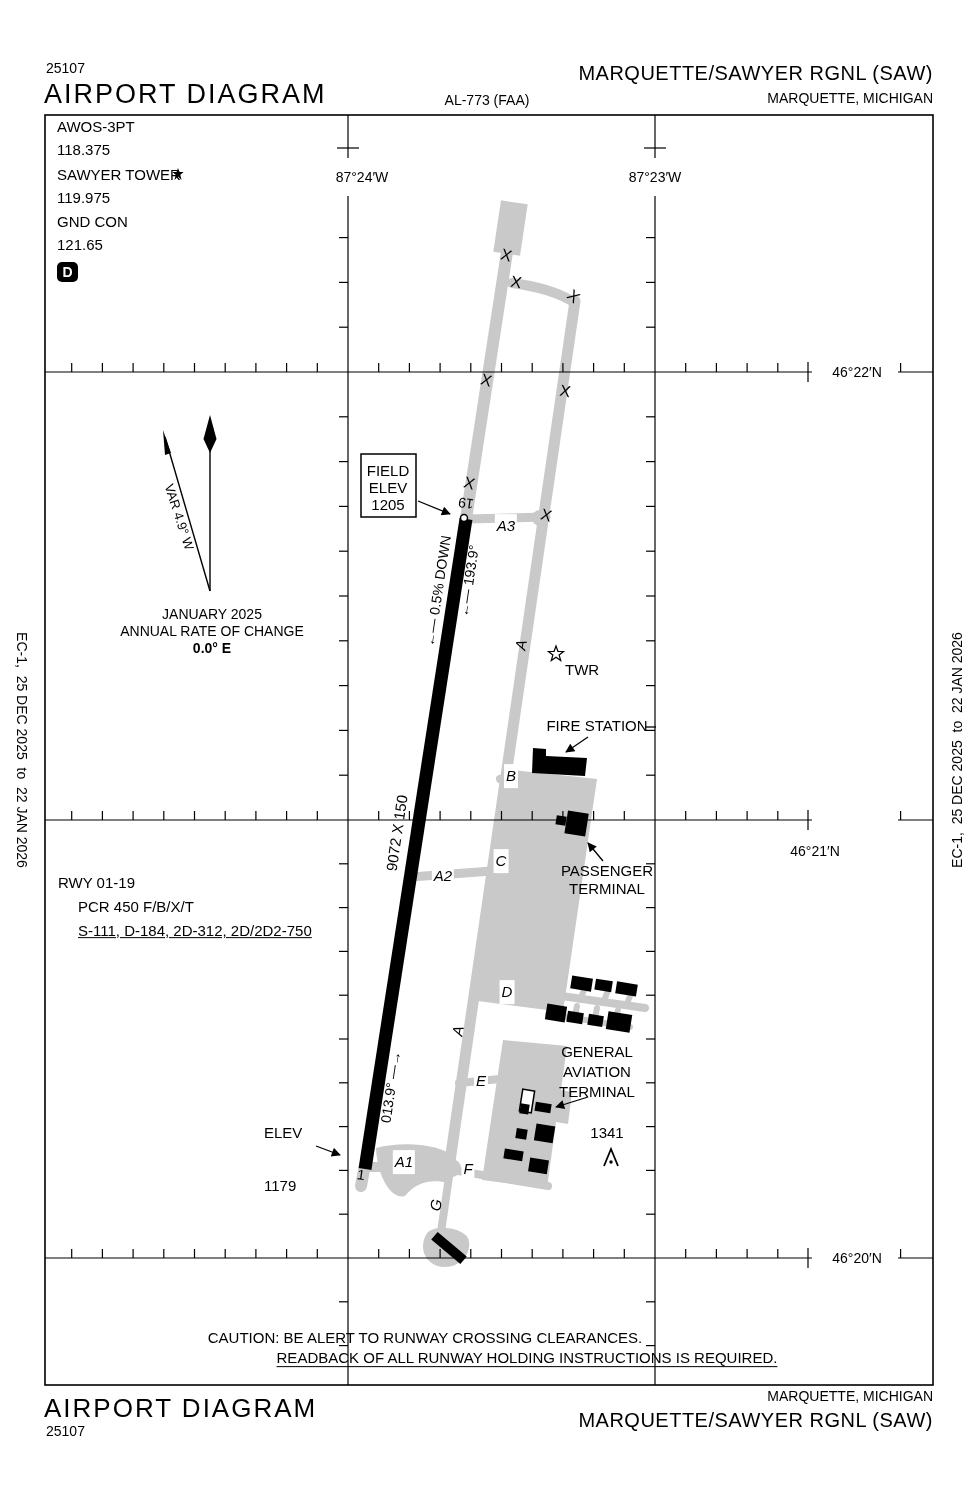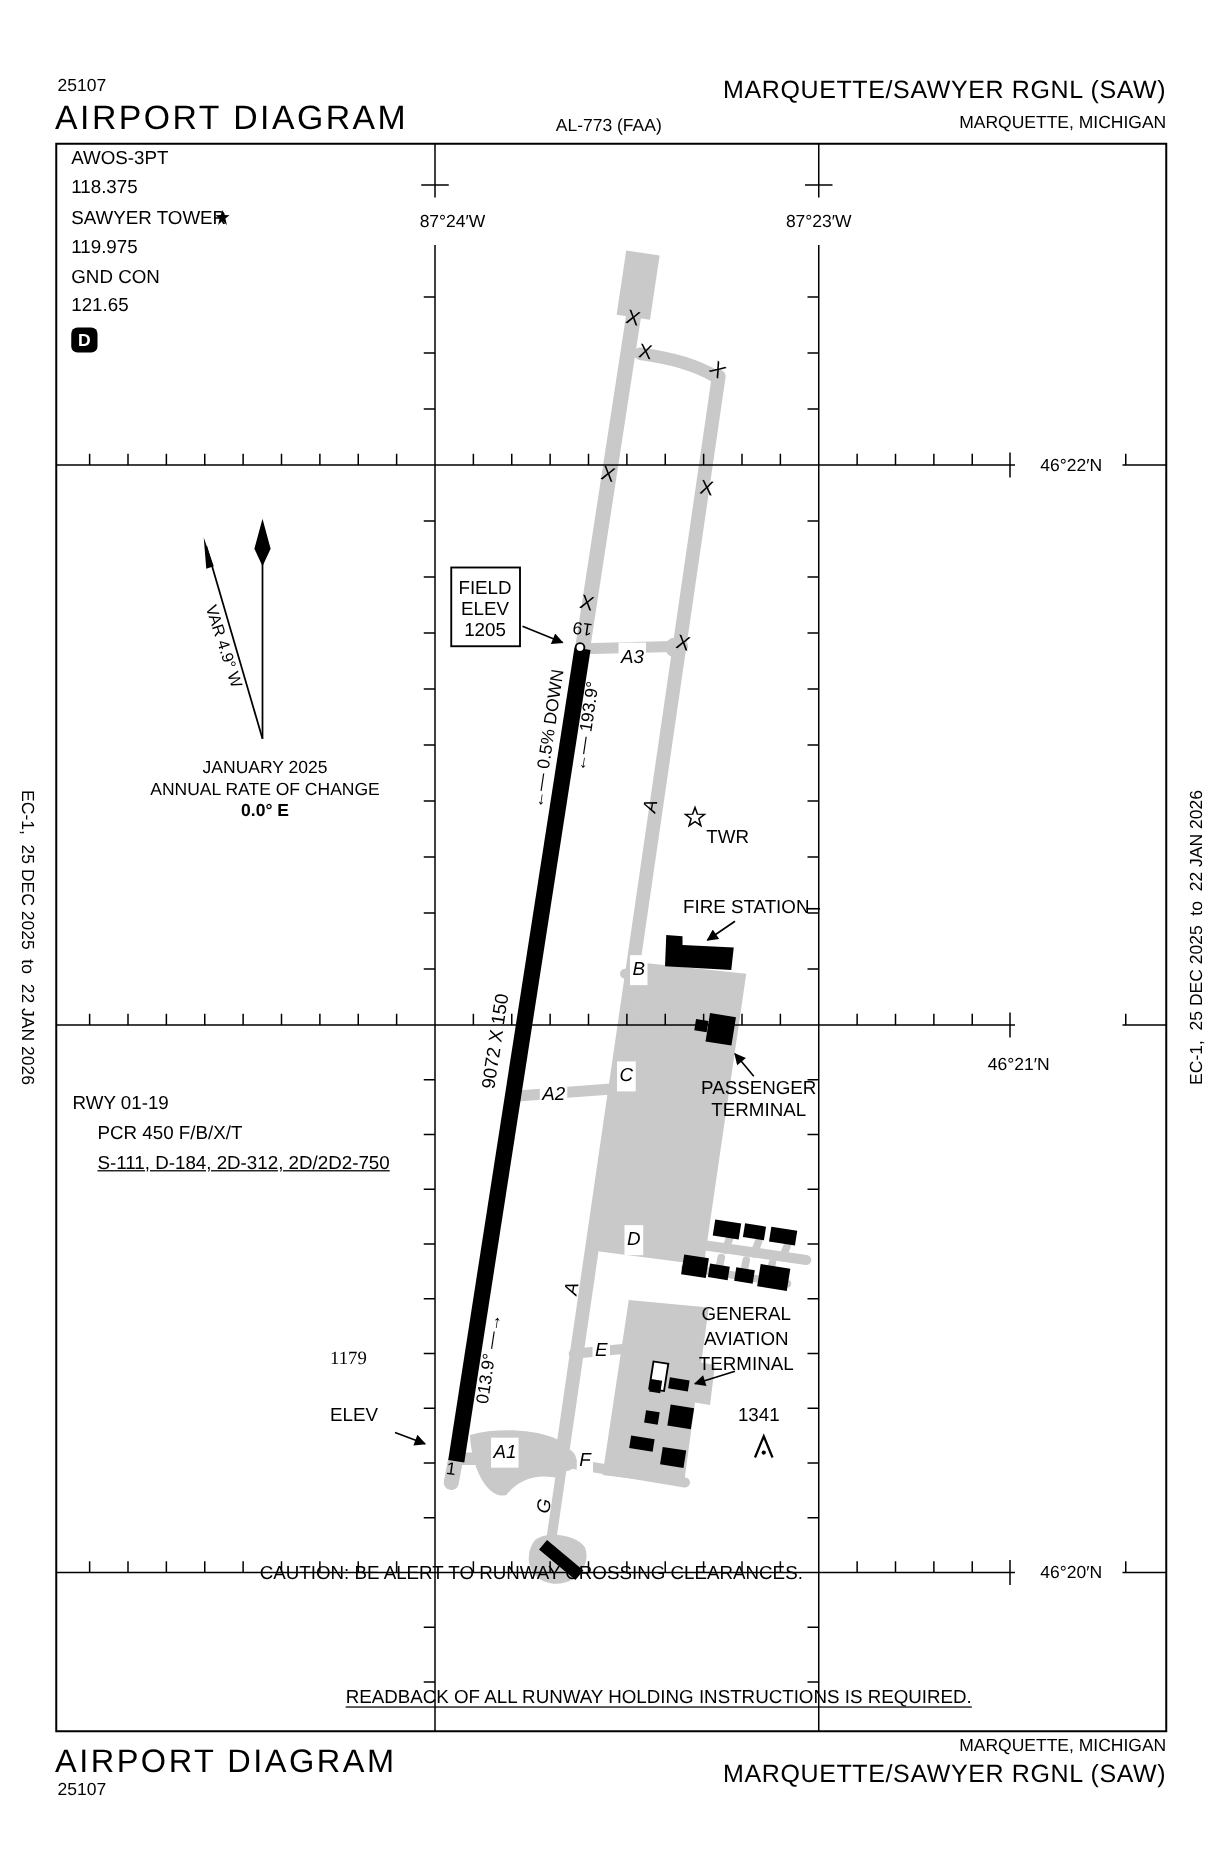--- a/index.html
+++ b/index.html
@@ -285,36 +285,36 @@
   <div class="lbl ca" style="left:388px;top:488px;">ELEV</div>
   <div class="lbl ca" style="left:388px;top:505px;">1205</div>
 
   <div class="lbl ca" style="left:438px;top:591px;font-size:14px;transform:translate(-50%,-50%) rotate(-81.5deg);">←— 0.5% DOWN</div>
   <div class="lbl ca" style="left:469px;top:581px;font-size:14px;transform:translate(-50%,-50%) rotate(-81.5deg);">←— 193.9°</div>
   <div class="lbl ca" style="left:397px;top:833px;font-size:15px;transform:translate(-50%,-50%) rotate(-81.5deg);">9072 X 150</div>
   <div class="lbl ca" style="left:391px;top:1087px;font-size:14px;transform:translate(-50%,-50%) rotate(-81.5deg);">013.9° —→</div>
   <div class="lbl ca" style="left:466px;top:503px;font-size:14px;transform:translate(-50%,-50%) rotate(188deg);">19</div>
   <div class="lbl ca" style="left:361px;top:1175px;font-size:14px;transform:translate(-50%,-50%) rotate(8deg);">1</div>
   <div class="lbl la" style="left:264px;top:1133px;">ELEV</div>
-  <div class="lbl la" style="left:264px;top:1088px;font-family:Liberation Serif, serif;">1179</div>
+  <div class="lbl la" style="left:264px;top:1186px;">1179</div>
 
   <div class="lbl la" style="left:565px;top:670px;">TWR</div>
   <div class="lbl ca" style="left:597px;top:726px;">FIRE STATION</div>
   <div class="lbl ca" style="left:607px;top:871px;">PASSENGER</div>
   <div class="lbl ca" style="left:607px;top:889px;">TERMINAL</div>
   <div class="lbl ca" style="left:597px;top:1052px;">GENERAL</div>
   <div class="lbl ca" style="left:597px;top:1072px;">AVIATION</div>
   <div class="lbl ca" style="left:597px;top:1092px;">TERMINAL</div>
   <div class="lbl ca" style="left:607px;top:1133px;">1341</div>
 
   <div class="lbl la" style="left:58px;top:883px;">RWY 01-19</div>
   <div class="lbl la" style="left:78px;top:907px;">PCR 450 F/B/X/T</div>
   <div class="lbl la" style="left:78px;top:931px;text-decoration:underline;">S-111, D-184, 2D-312, 2D/2D2-750</div>
 
-  <div class="lbl ca" style="left:425px;top:1259px;">CAUTION: BE ALERT TO RUNWAY CROSSING CLEARANCES.</div>
+  <div class="lbl ca" style="left:425px;top:1338px;">CAUTION: BE ALERT TO RUNWAY CROSSING CLEARANCES.</div>
   <div class="lbl ca u" style="left:527px;top:1358px;">READBACK OF ALL RUNWAY HOLDING INSTRUCTIONS IS REQUIRED.</div>
 
   <div class="lbl la" style="left:44px;top:1409px;font-size:26px;letter-spacing:2px;">AIRPORT DIAGRAM</div>
   <div class="lbl la" style="left:46px;top:1431px;font-size:14px;">25107</div>
   <div class="lbl ra" style="left:933px;top:1396px;font-size:14px;">MARQUETTE, MICHIGAN</div>
   <div class="lbl ra" style="left:933px;top:1420px;font-size:20px;letter-spacing:0.5px;">MARQUETTE/SAWYER RGNL (SAW)</div>
 
   <div class="lbl ca pre" style="left:22px;top:750px;font-size:14px;transform:translate(-50%,-50%) rotate(90deg);">EC-1,  25 DEC 2025  to  22 JAN 2026</div>
   <div class="lbl ca pre" style="left:957px;top:750px;font-size:14px;transform:translate(-50%,-50%) rotate(-90deg);">EC-1,  25 DEC 2025  to  22 JAN 2026</div>
 <div class="lbl txw bg" style="left: 506px; top: 526px; transform: translate(-50%, -50%) rotate(0deg);">A3</div>

